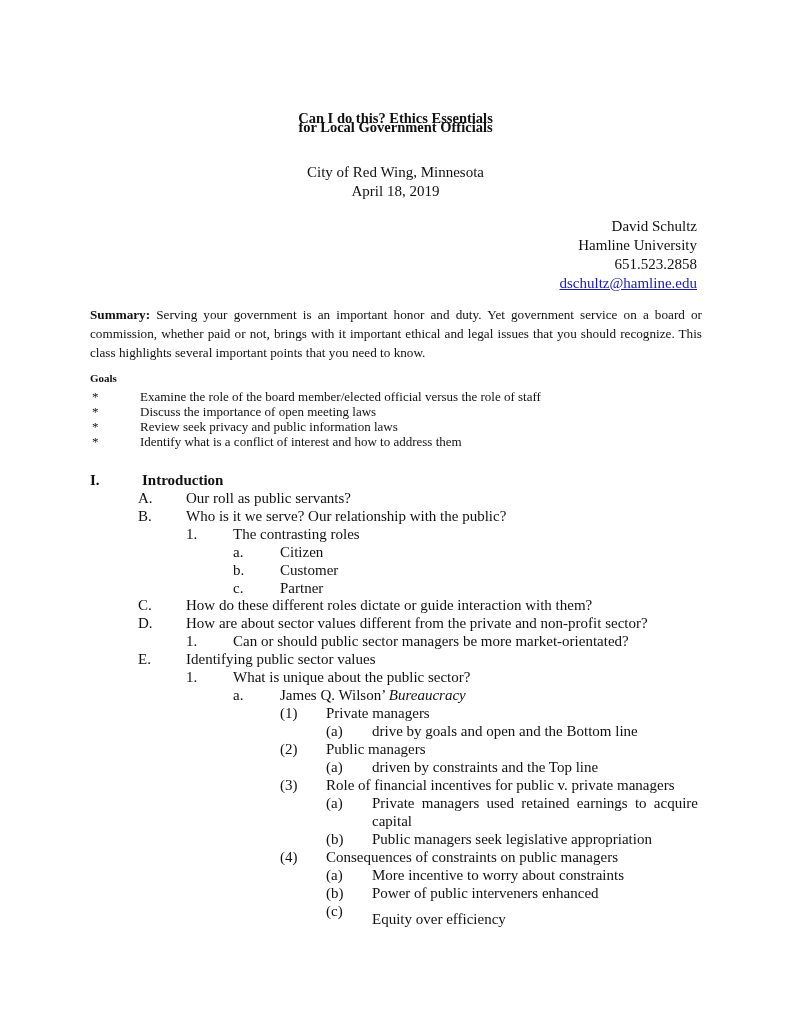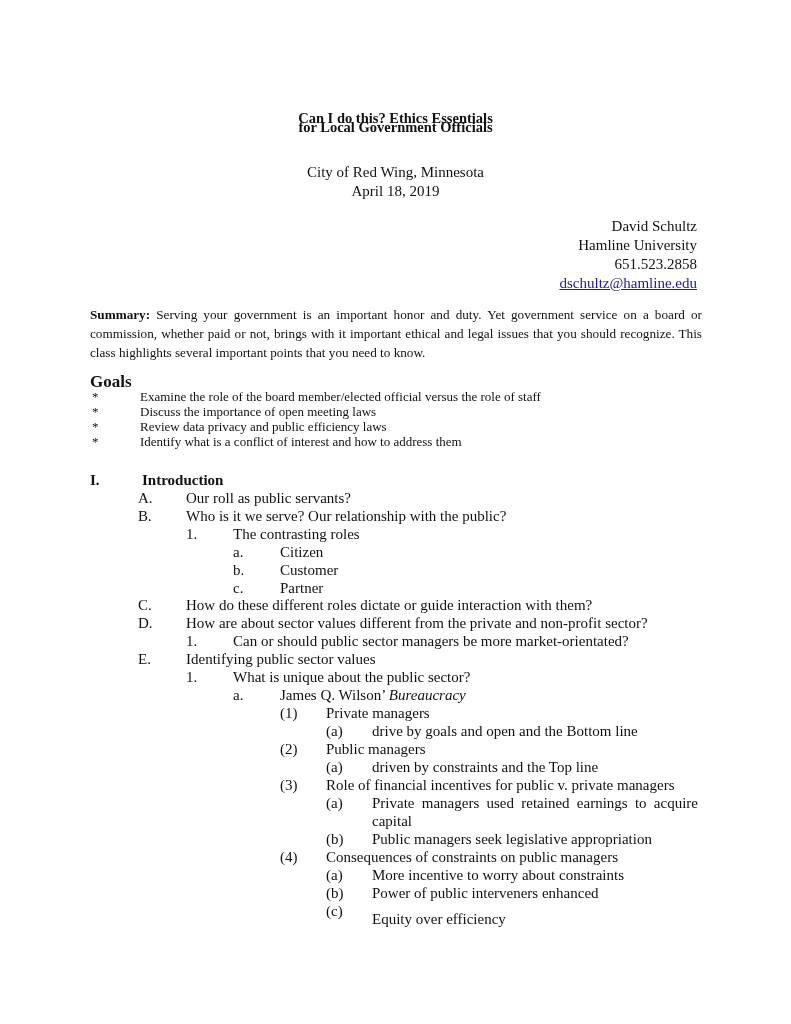--- a/index.html
+++ b/index.html
@@ -5,21 +5,21 @@
   html, body { margin: 0; padding: 0; background: #ffffff; }
   body { width: 791px; height: 1024px; position: relative; overflow: hidden;
          font-family: "Liberation Serif", "DejaVu Serif", serif; color: #111; }
   .abs { position: absolute; white-space: nowrap; }
   .title { left: 0; width: 791px; text-align: center; font-weight: bold; font-size: 14.5px; }
   .sub { left: 0; width: 791px; text-align: center; font-size: 15px; }
   .right { right: 94px; text-align: right; font-size: 15px; }
   .link { color: #1a1aa6; text-decoration: underline; }
   .summary { left: 90px; width: 612px; font-size: 13.2px; line-height: 19px; text-align: justify; white-space: normal; }
   .summary b { font-weight: bold; }
-  .goals-h { left: 90px; font-weight: bold; font-size: 17px; }
+  .goals-h { left: 90px; font-weight: bold; font-size: 11px; }
   .goal-star { left: 92px; font-size: 13px; }
   .goal-text { left: 140px; font-size: 13px; }
   .ol { font-size: 15px; }
   .bold { font-weight: bold; }
   em { }
 </style>
 </head>
 <body>
 
 <div class="abs title" style="top:110px;">Can I do this?  Ethics Essentials</div>
@@ -34,21 +34,21 @@
 
 <div class="abs summary" style="top:305px;"><b>Summary:</b><span> Serving your government is an important honor and duty.  Yet government service on a board or commission, whether paid or not, brings with it important ethical and legal issues that you should recognize.   This class highlights several important points that you need to know.</span></div>
 
 <div class="abs goals-h" style="top:372px;">Goals</div>
 <div>
   <div class="abs goal-star" style="top:389px;">*</div>
   <div class="abs goal-text" style="top:389px;">Examine the role of the board member/elected official versus the role of staff</div>
   <div class="abs goal-star" style="top:404px;">*</div>
   <div class="abs goal-text" style="top:404px;">Discuss the importance of open meeting laws</div>
   <div class="abs goal-star" style="top:419px;">*</div>
-  <div class="abs goal-text" style="top:419px;">Review data privacy and public efficiency laws</div>
+  <div class="abs goal-text" style="top:419px;">Review seek privacy and public information laws</div>
   <div class="abs goal-star" style="top:434px;">*</div>
   <div class="abs goal-text" style="top:434px;">Identify what is a conflict of interest and how to address them</div>
 </div>
 
 <div>
   <div class="abs ol bold" style="top:472px; left:90px;">I.</div>
   <div class="abs ol bold" style="top:472px; left:142px;">Introduction</div>
 
   <div class="abs ol" style="top:490px; left:138px;">A.</div>
   <div class="abs ol" style="top:490px; left:186px;">Our roll as public servants?</div>

